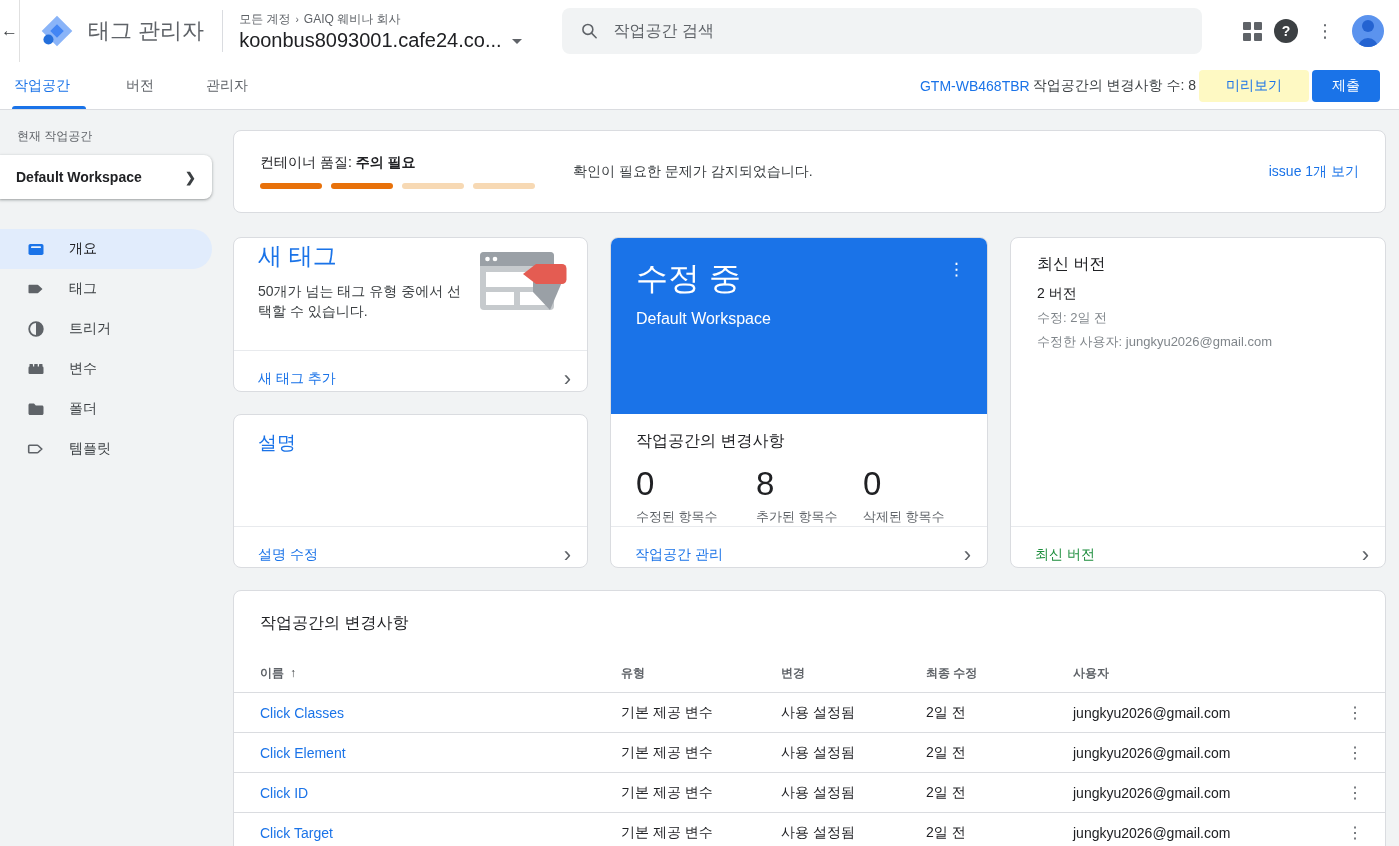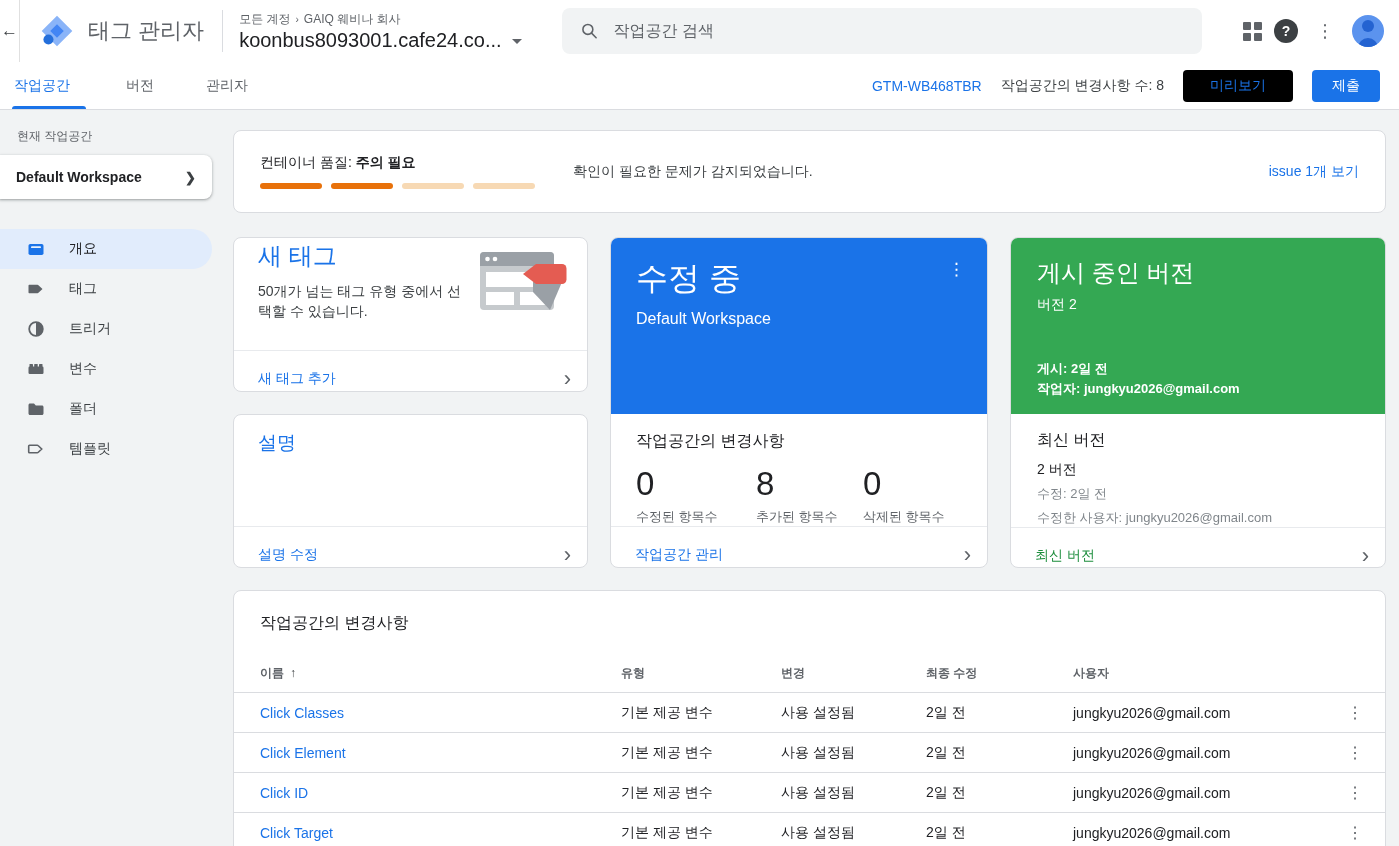--- a/index.html
+++ b/index.html
@@ -44,26 +44,26 @@
   .tabbar { height: 48px; background: #fff; border-bottom: 1px solid #dadce0; display: flex;
     align-items: center; padding-right: 19px; }
   .tabs { display: flex; height: 100%; }
   .tab { padding: 0 26px; display: flex; align-items: center; font-size: 14px; color: #5f6368;
     position: relative; cursor: pointer; }
   .tab:first-child { padding-left: 14px; padding-right: 30px; }
   .tab.active { color: #1a73e8; font-weight: 500; }
   .tab.active::after { content: ""; position: absolute; left: 10px; right: 10px; bottom: 0; height: 3px;
     background: #1a73e8; border-radius: 3px 3px 0 0; }
   .tab:first-child.active::after { left: 12px; right: 14px; }
-  .tabbar-right { margin-left: auto; display: flex; align-items: center; gap: 19px; }
+  .tabbar-right { margin-left: auto; display: flex; align-items: center; gap: 3px; }
   .gtm-id { color: #1a73e8; font-size: 14px; cursor: pointer; }
   .changes-count { font-size: 14px; color: #3c4043; }
   .btn { height: 32px; border: none; border-radius: 4px; font-size: 14px; font-weight: 500;
     font-family: "Liberation Sans", sans-serif; cursor: pointer; }
-  .btn-preview { background: #000000; color: #1a73e8; padding: 0 27px; }
+  .btn-preview { background: #fef9c3; color: #1a73e8; padding: 0 27px; }
   .btn-submit { background: #1a73e8; color: #fff; padding: 0 20px; }
   
   .content { display: flex; height: 736px; }
   .sidebar { width: 212px; flex: none; padding-top: 18px; }
   .ws-label { font-size: 12px; color: #5f6368; margin: 0 0 10px 17px; }
   .ws-card { height: 44px; background: #fff; border-radius: 0 8px 8px 0; display: flex; align-items: center;
     padding: 0 16px; cursor: pointer; box-shadow: 0 1px 2px rgba(60,64,67,.3), 0 1px 3px 1px rgba(60,64,67,.15); }
   .ws-name { font-size: 14px; font-weight: 700; color: #202124; }
   .ws-chevron { margin-left: auto; color: #3c4043; font-size: 13px; font-weight: bold; }
   .nav { margin-top: 30px; }
@@ -332,27 +332,20 @@
             </div>
           </div>
         </div>
         <div class="card-footer">
           <span class="card-link">작업공간 관리</span>
           <span class="chev">›</span>
         </div>
       </div>
 
       <div class="card vcard">
-        <div class="pub-head">
-          <div class="pub-title">게시 중인 버전</div>
-          <div class="pub-ver">버전 2</div>
-          <div class="pub-spacer"></div>
-          <div class="pub-meta">게시: 2일 전</div>
-          <div class="pub-meta">작업자: jungkyu2026@gmail.com</div>
-        </div>
         <div class="pub-info">
           <div class="pub-info-title">최신 버전</div>
           <div class="pub-info-ver">2 버전</div>
           <div class="pub-info-gray">수정: 2일 전</div>
           <div class="pub-info-gray">수정한 사용자: jungkyu2026@gmail.com</div>
         </div>
         <div class="card-footer">
           <span class="card-link pub-link">최신 버전</span>
           <span class="chev">›</span>
         </div>

